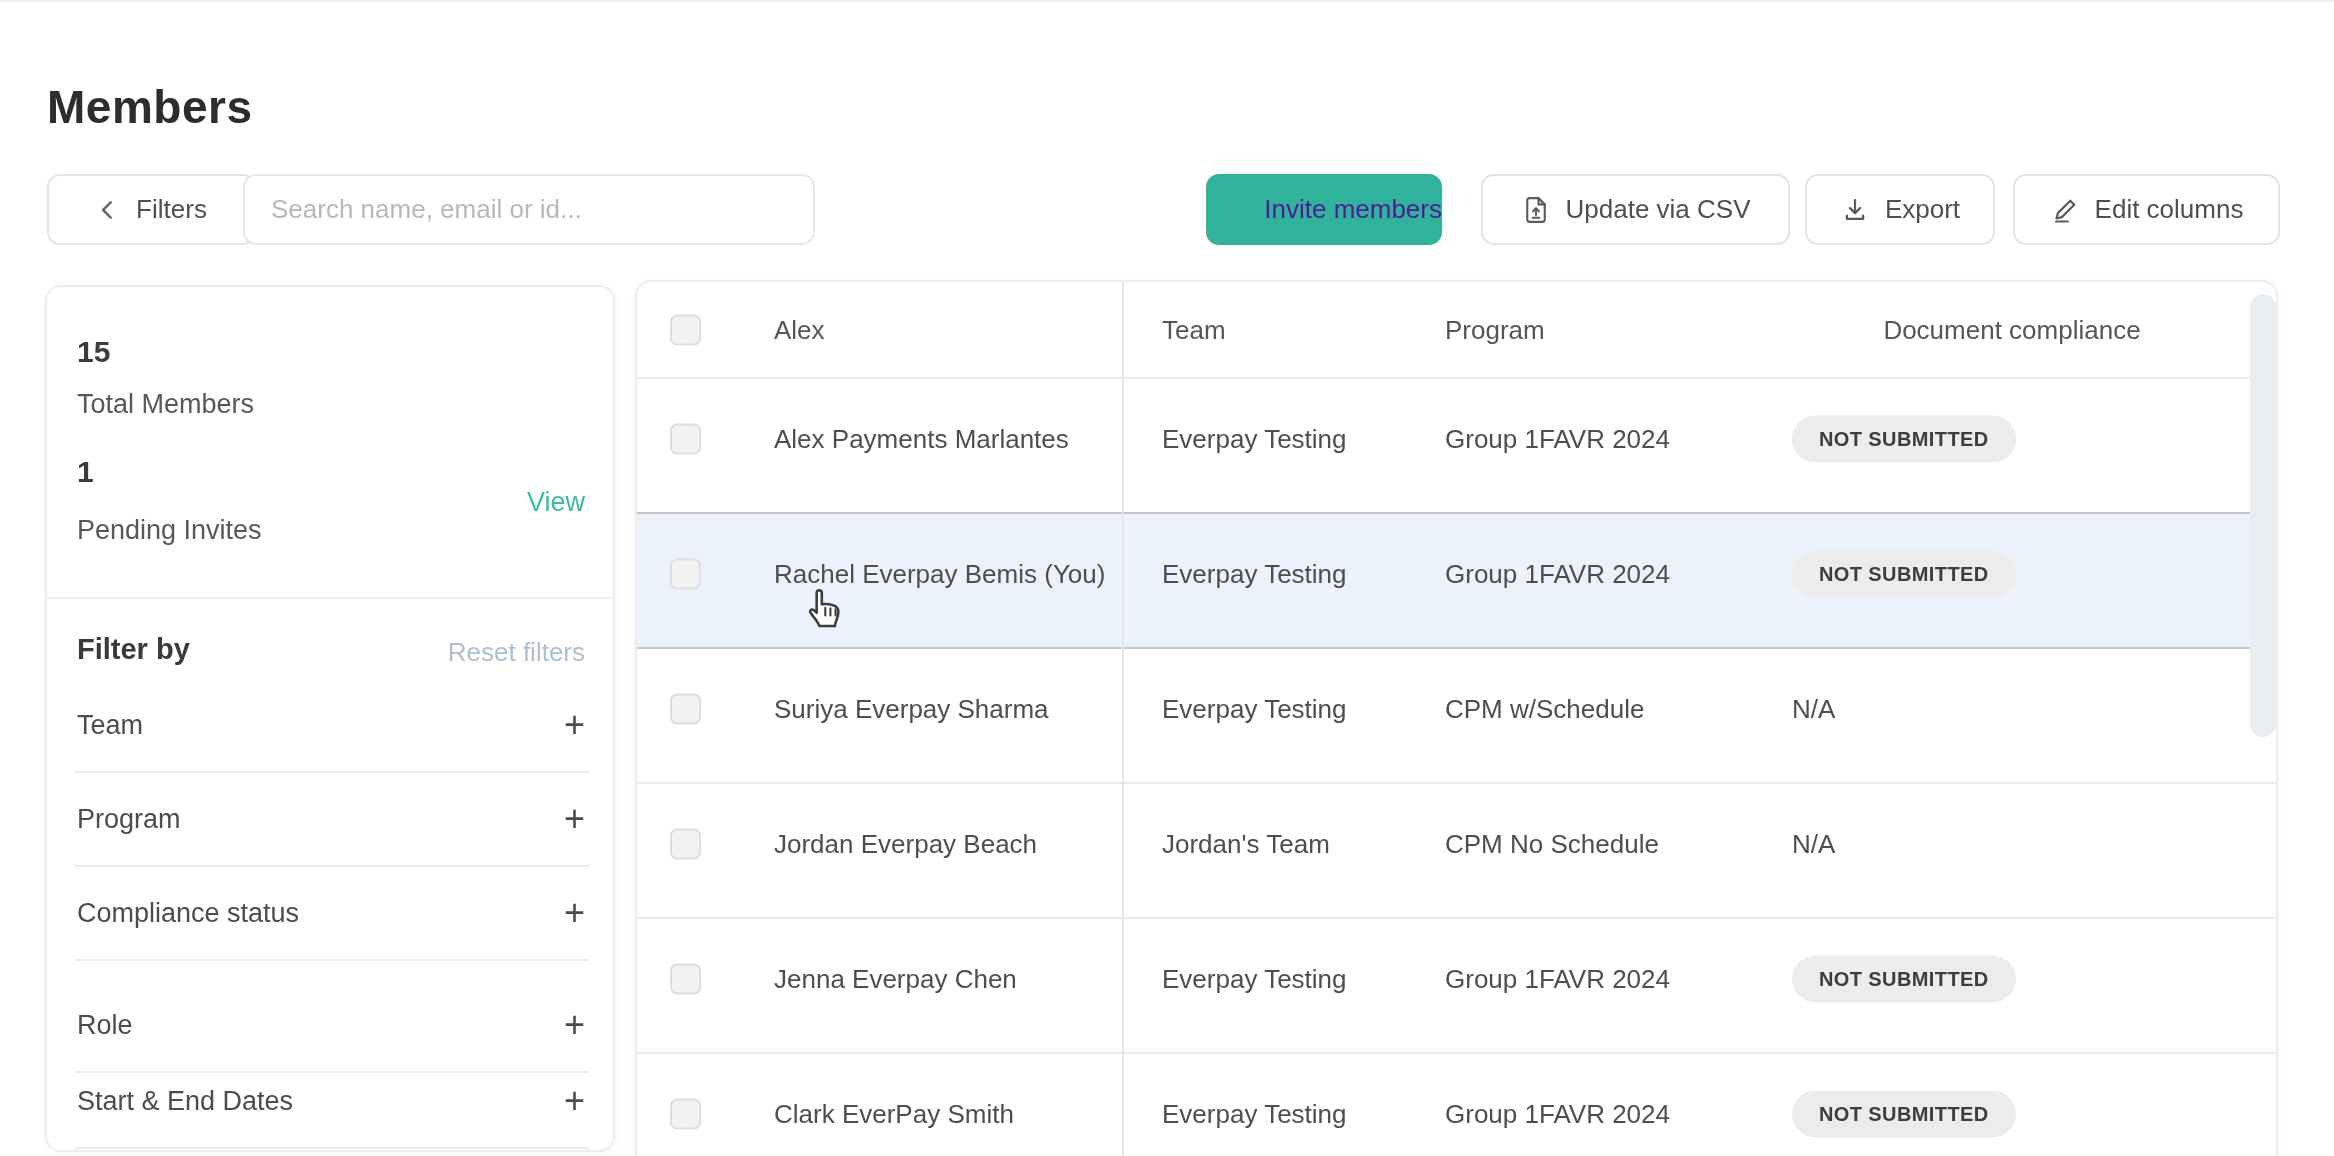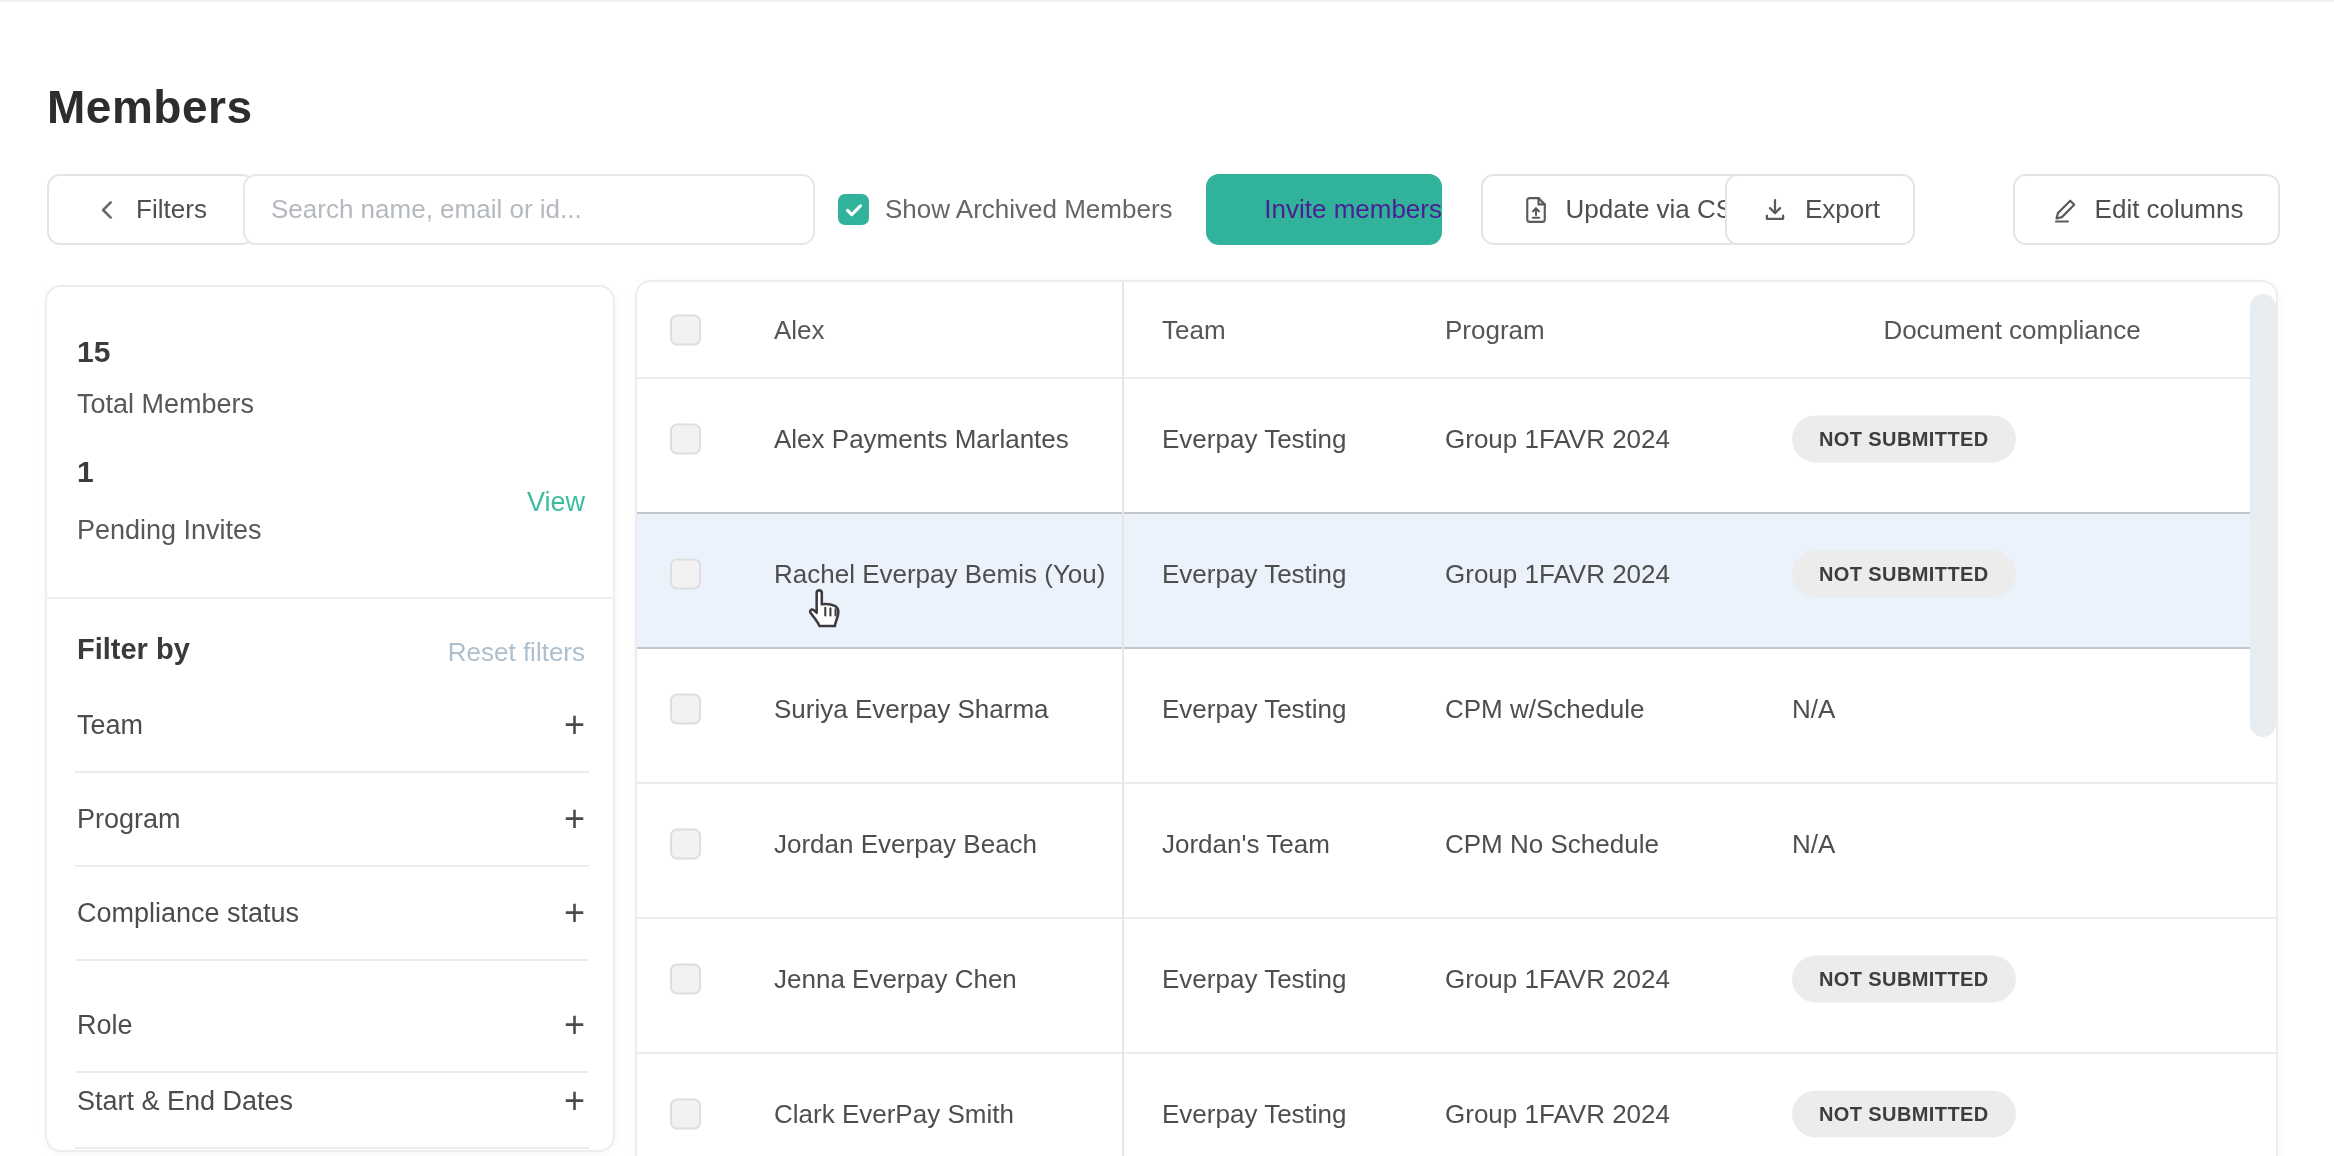--- a/index.html
+++ b/index.html
@@ -34,21 +34,21 @@
   .checkbox{
     width:31px;height:31px;border-radius:7px;background:#30b39a;
     display:flex;align-items:center;justify-content:center;box-sizing:border-box;
   }
   .archived-label{font-size:26px;color:#666;}
   .btn-invite{
     left:1206px;width:236px;background:#30b39a;border:none;color:#4c1d95;
     font-size:26px;border-radius:13px;justify-content:flex-end;
   }
   .btn-csv{left:1481px;width:309px;}
-  .btn-export{left:1725px;width:190px;}
+  .btn-export{left:1805px;width:190px;}
   .btn-editcols{left:2013px;width:267px;}
   
   .card{
     position:absolute;background:#fff;border:2px solid #ededed;
     box-shadow:0 2px 8px rgba(0,0,0,.04);box-sizing:border-box;
   }
   .sidebar{left:45px;top:283px;width:570px;height:867px;border-radius:16px;}
   .table-card{left:635px;top:278px;width:1643px;height:900px;border-radius:16px 16px 0 0;overflow:hidden;}
   
   .stat-value{position:absolute;left:30px;font-size:30px;font-weight:600;color:#3c3c3c;}
@@ -122,30 +122,20 @@
             <path d="M14.5 5 L7.5 12 L14.5 19"></path>
           </svg>
       </span>
       <span>Filters</span>
     </div>
 
     <div class="search-wrap">
       <input class="search-input" type="text" placeholder="Search name, email or id..." style="">
     </div>
 
-    <div class="archived-wrap">
-      <span class="checkbox">
-        <span style="display:flex;">
-          <svg width="22" height="22" viewBox="0 0 24 24" fill="none" stroke="#ffffff" stroke-width="3.4" stroke-linecap="round" stroke-linejoin="round">
-              <path d="M5 12.5 L9.5 17 L19 7.5"></path>
-            </svg>
-        </span>
-      </span>
-      <span class="archived-label">Show Archived Members</span>
-    </div>
 
     <div class="btn btn-invite">
       <span>Invite members</span>
     </div>
 
     <div class="btn btn-csv">
       <span style="display:flex;">
         <svg width="30" height="30" viewBox="0 0 24 24" fill="none" stroke="#5a5a5a" stroke-width="1.7" stroke-linecap="round" stroke-linejoin="round">
           <path d="M14 2.5 H7 a2 2 0 0 0 -2 2 v15 a2 2 0 0 0 2 2 h10 a2 2 0 0 0 2-2 V7.5 z"></path>
           <path d="M14 2.5 v5 h5"></path>

